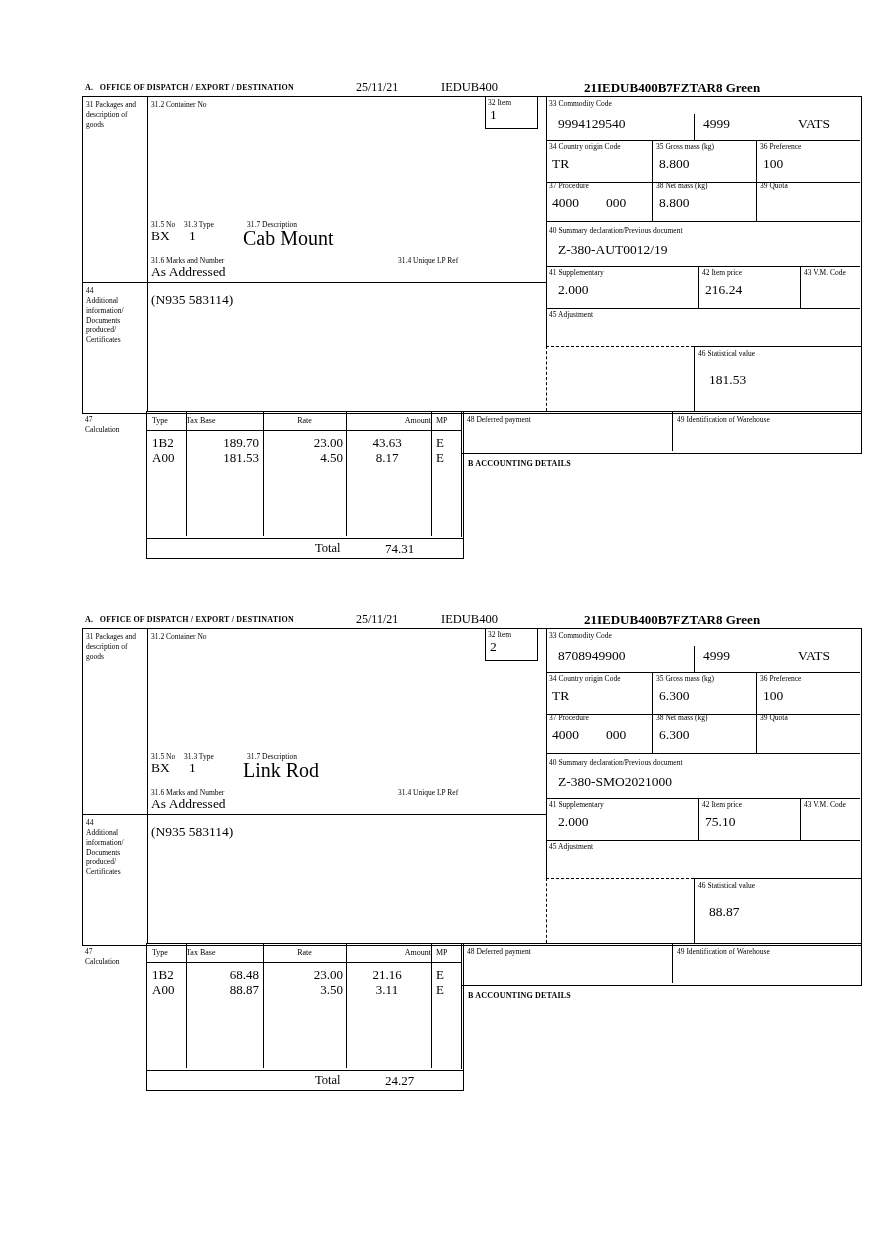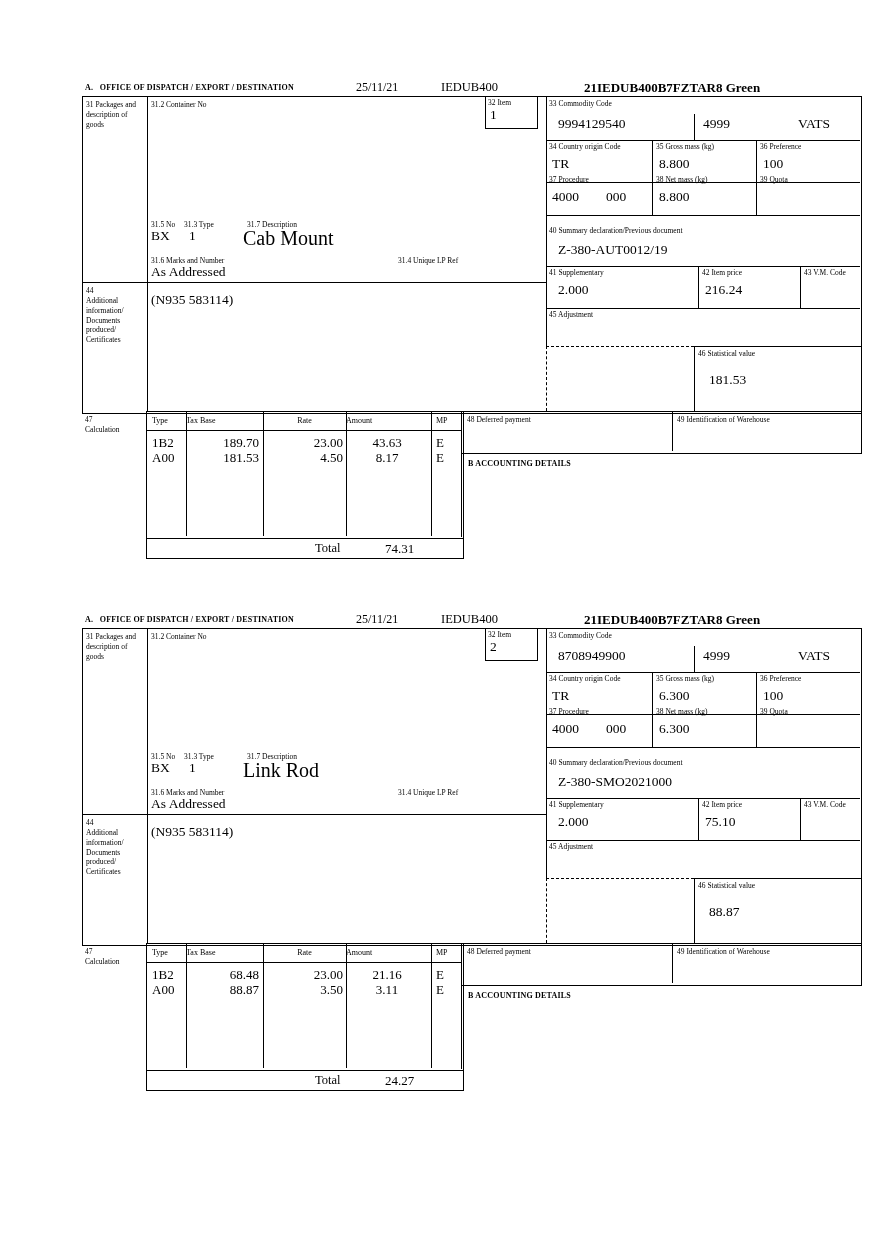--- a/index.html
+++ b/index.html
@@ -25,21 +25,21 @@
   .lbl312{left:68px;top:3px}
   .box32{left:402px;top:0;width:51px;height:31px;border:1px solid #000;border-top:none}
   .lbl32{left:2px;top:1px}
   .val32{left:4px;top:11px}
   
   .rvs{left:463px;top:0;height:249px;border-left:1px solid #000}
   .rvd{left:463px;top:249px;height:65px;border-left:1px dashed #000}
   .rhd{left:463px;top:249px;width:148px;border-top:1px dashed #000}
   .box33{left:463px;top:0;width:314px;height:43px;border-bottom:1px solid #000}
   .rrow{left:463px;width:314px;height:42px;border-bottom:1px solid #000}
-  .r2{top:43px}.r3{top:76px}.r4{top:127px}.r5{top:169px}
+  .r2{top:43px}.r3{top:82px}.r4{top:127px}.r5{top:169px}
   .box45{left:463px;top:211px;width:314px;height:38px}
   .box46{left:611px;top:249px;width:166px;height:65px;border-left:1px solid #000;border-top:1px solid #000}
   .clbl{left:3px;top:2px}
   .c1{left:0;top:0;width:106px;height:42px}
   .c2{left:106px;top:0;width:104px;height:42px;border-left:1px solid #000}
   .c3{left:210px;top:0;width:104px;height:42px;border-left:1px solid #000}
   .c41{left:0;top:0;width:152px;height:42px}
   .c42{left:152px;top:0;width:102px;height:42px;border-left:1px solid #000}
   .c43{left:254px;top:0;width:60px;height:42px;border-left:1px solid #000}
   .cval{left:6px;top:17px}
@@ -63,21 +63,21 @@
   .v316{left:68px;top:168px}
   .v44{left:68px;top:196px}
   
   .lbl47{left:85px;top:337px;width:42px;font-size:7.5px;line-height:1.3}
   .ctable{left:146px;top:333px;width:316px;height:126px;border:1px solid #000}
   .throw{left:0;top:0;width:314px;height:18px;border-bottom:1px solid #000}
   .th{font-size:8px;top:4px}
   .thtype{left:5px}
   .thbase{left:39px;width:77px;text-align:left}
   .thrate{left:116px;width:83px;text-align:center}
-  .thamt{left:199px;width:85px;text-align:left}
+  .thamt{left:199px;width:85px;text-align:right}
   .thmp{left:289px}
   .cv{top:0;height:124px;border-left:1px solid #000}
   .cva{left:39px}.cvb{left:116px}.cvc{left:199px}.cvd{left:284px}
   .td{font-size:13px;line-height:1}
   .trow1{top:24px}.trow2{top:39px}
   .tdtype{left:5px}
   .tdbase{left:26px;width:86px;text-align:right}
   .tdrate{left:118px;width:78px;text-align:right}
   .tdamt{left:201px;width:78px;text-align:center}
   .tdmp{left:289px}

